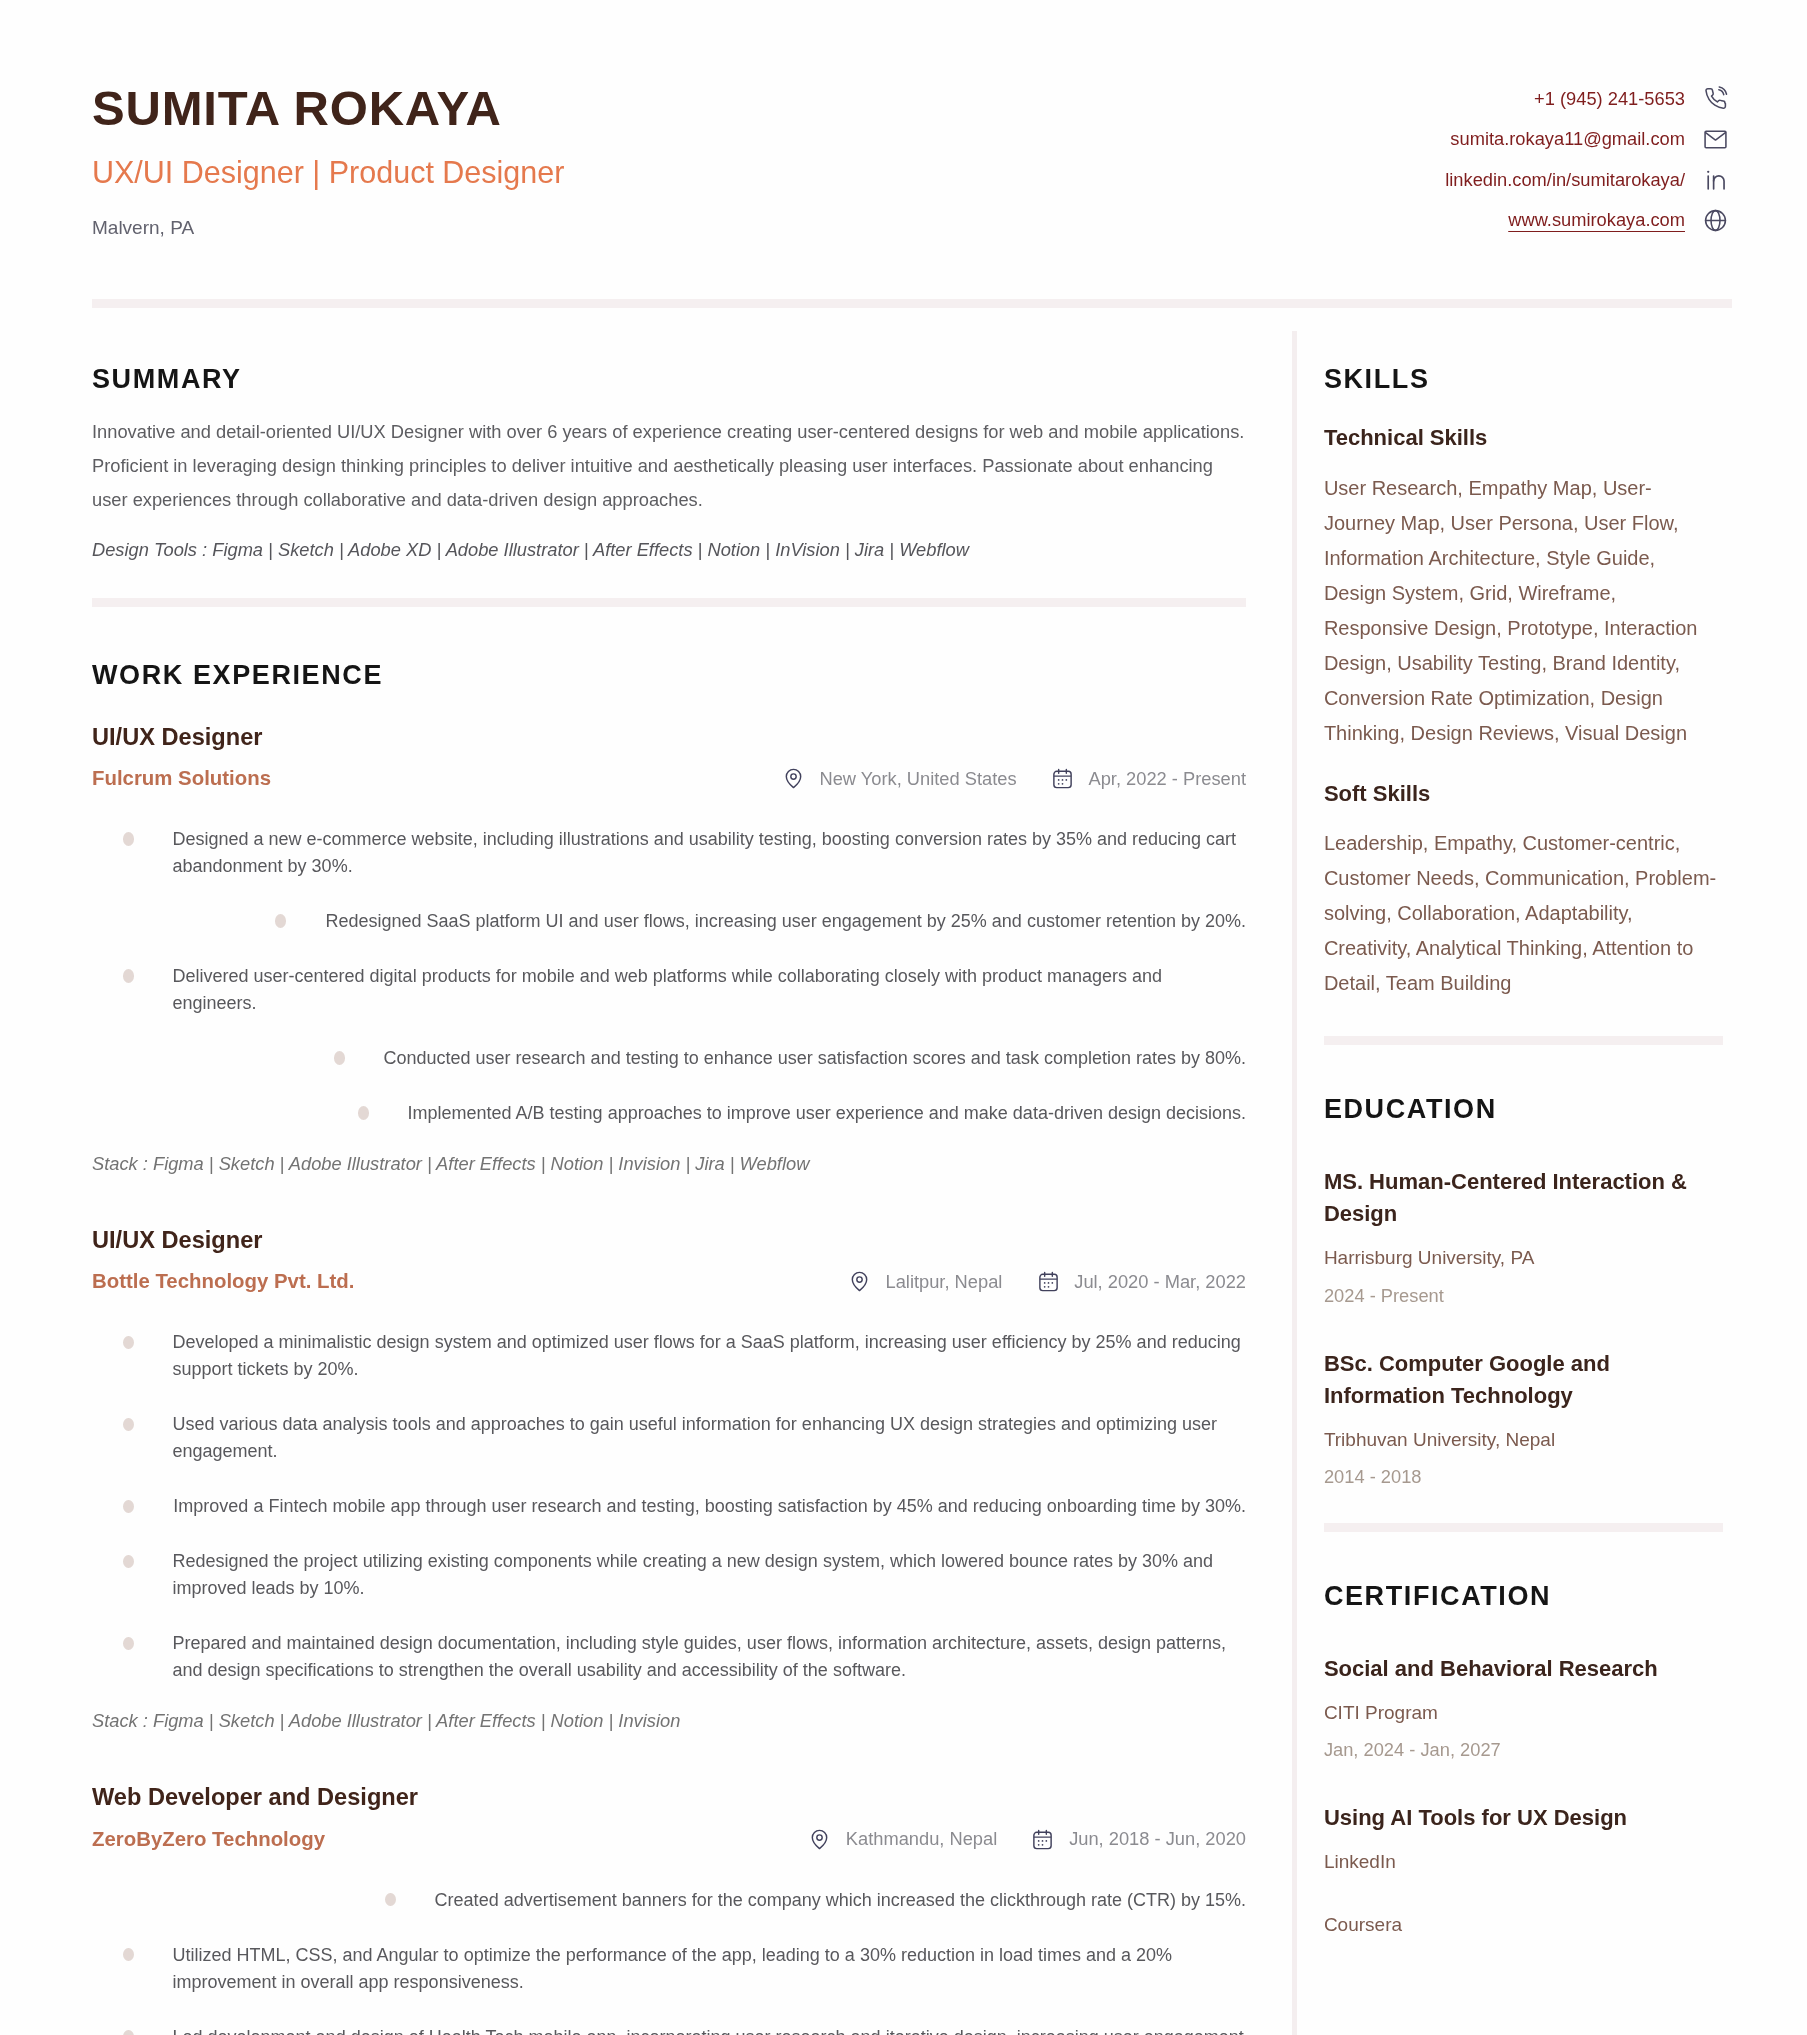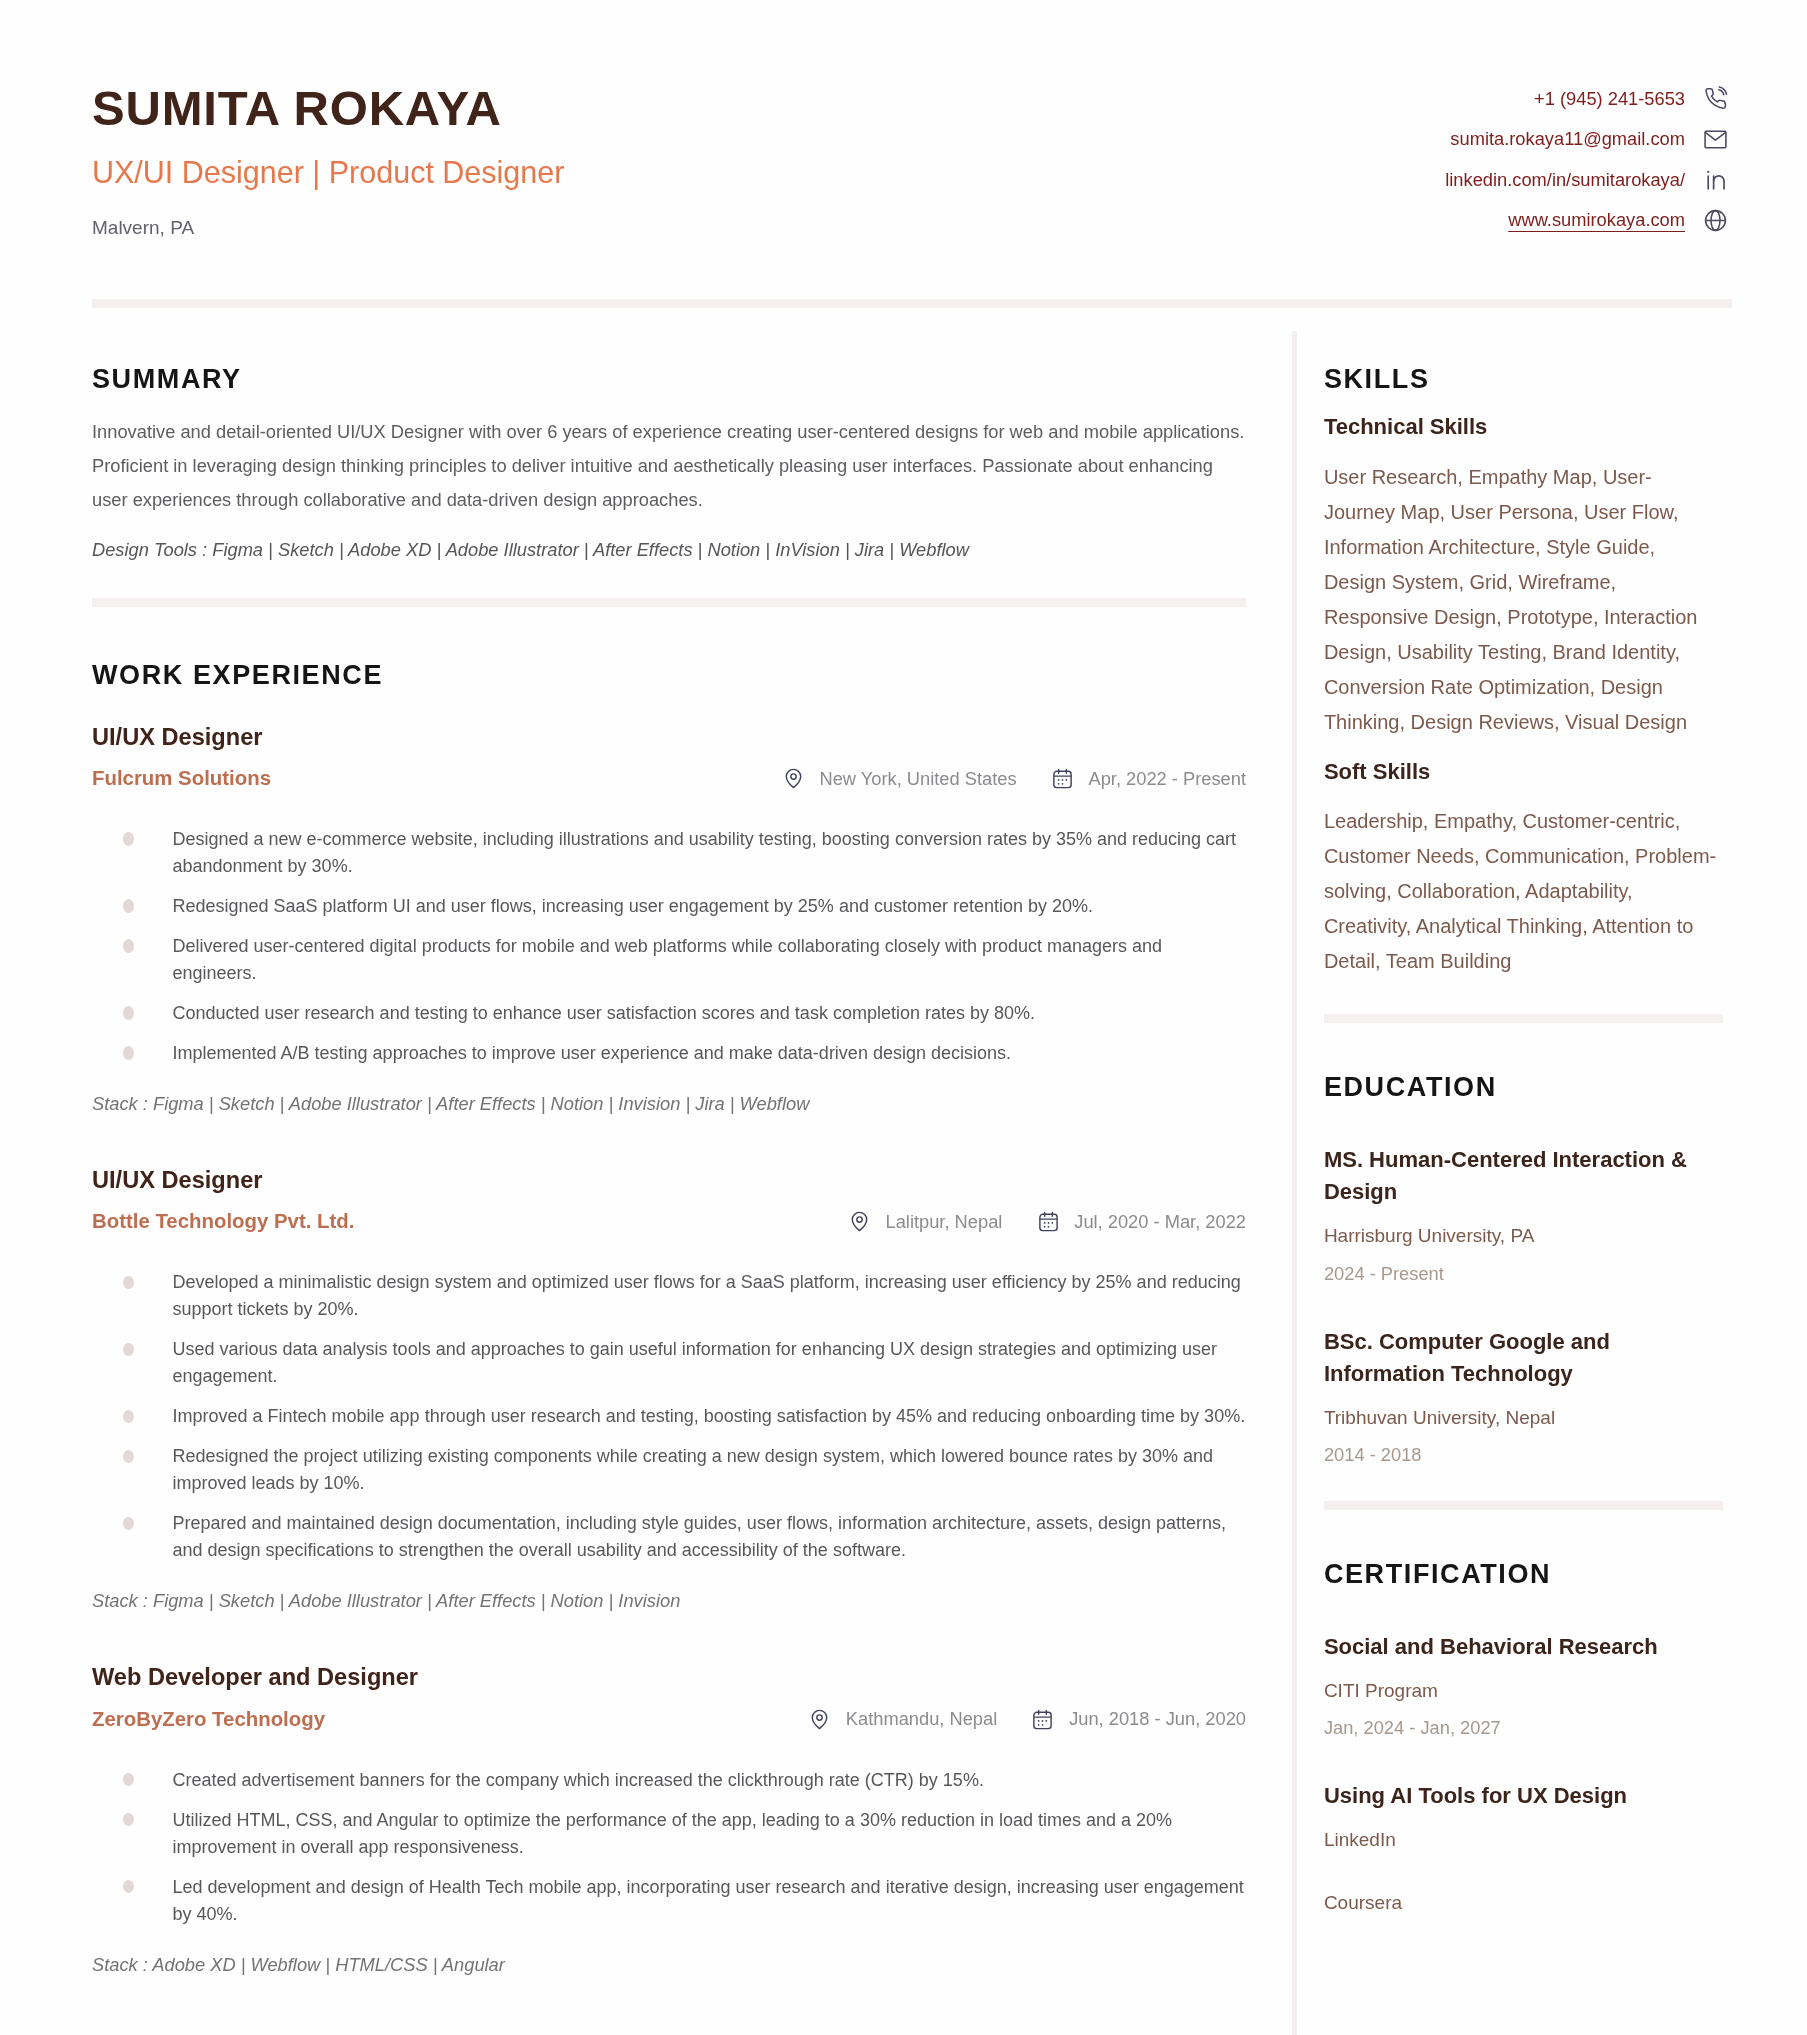--- a/index.html
+++ b/index.html
@@ -37,28 +37,28 @@
   .section-work{margin-top:53px;}
   .job{margin-top:33px;}
   .job + .job{margin-top:52px;}
   .job-title{margin:0;font-size:23.6px;font-weight:700;color:#40241a;}
   .job-meta-row{display:flex;justify-content:space-between;align-items:center;margin-top:16.3px;}
   .company{font-size:20.4px;font-weight:600;color:#bc6e50;}
   .meta{display:flex;align-items:center;gap:14.7px;font-size:18.3px;color:#8b8b90;}
   .meta .micon{color:#41415c;}
   .meta svg{width:23px;height:23px;display:block;}
   .meta .gap-left{margin-left:19.5px;}
-  .bullets{list-style:none;margin:36px 0 0;padding:0 0 0 30.5px;display:flex;flex-direction:column;gap:13px;}
+  .bullets{list-style:none;margin:36px 0 0;padding:0 0 0 30.5px;display:flex;flex-direction:column;gap:28px;align-items:flex-end;}
   .bullets li{display:flex;align-items:flex-start;font-size:18px;line-height:1.5;color:#58585c;}
   .bullet-dot{flex:0 0 11px;width:11px;height:13.4px;border-radius:50%;background:#e3d8d4;margin:6.1px 39px 0 0;}
   .stack-line{margin:26px 0 0;font-size:18.3px;font-style:italic;color:#737373;}
 
   
   .section-skills{margin-top:56px;}
-  .sub-heading{margin:19px 0 0;font-size:22px;font-weight:700;color:#3b241c;}
+  .sub-heading{margin:30px 0 0;font-size:22px;font-weight:700;color:#3b241c;}
   .skill-text{margin:19.5px 0 0;font-size:20px;line-height:1.75;color:#7b5a4e;}
   .section-education{margin-top:49px;}
   .side-item{margin-top:41px;}
   .side-item-title{margin:0;font-size:22px;font-weight:700;color:#3b241c;line-height:1.45;}
   .side-item-org{margin-top:17px;font-size:19px;font-weight:500;color:#7b5a4e;}
   .side-item-dates{margin-top:15.5px;font-size:18.3px;color:#a6998f;}
   .section-certification{margin-top:49px;}
   .sidebar .divider{margin-top:35px;}
 </style>
 </head>

